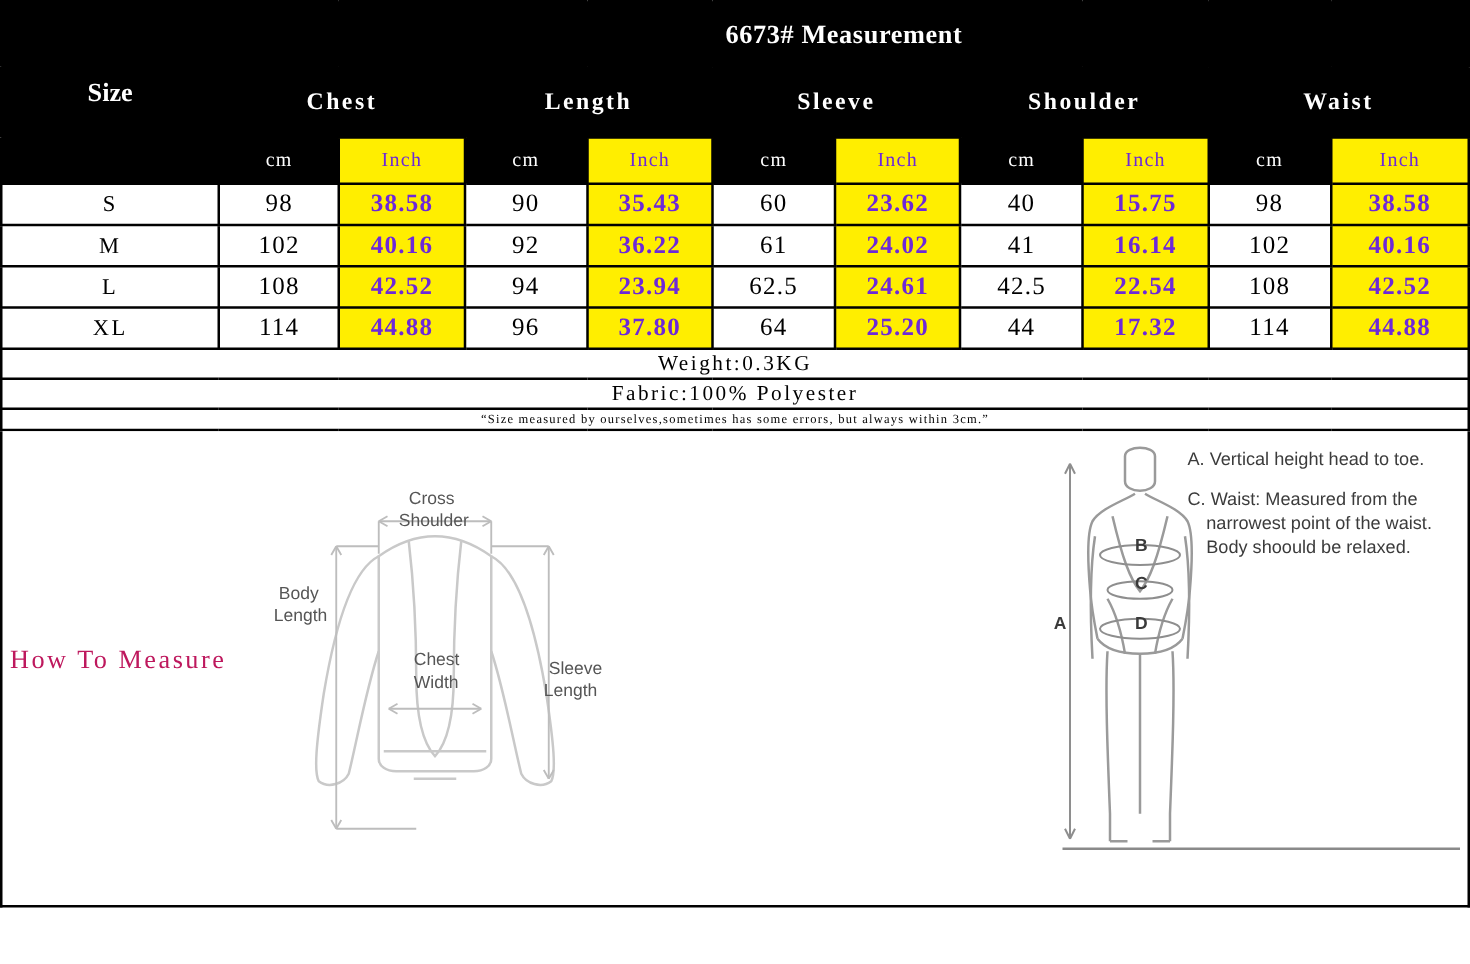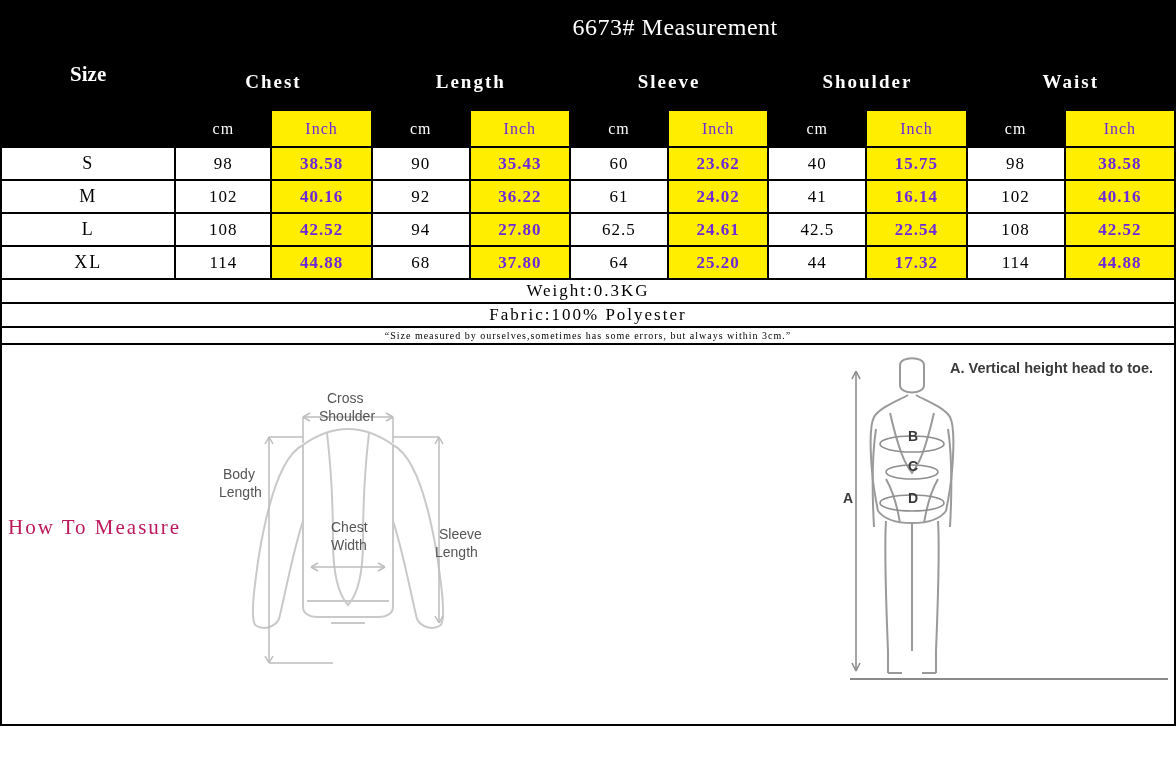--- a/index.html
+++ b/index.html
@@ -36,23 +36,23 @@
   .cell-yellow {
     background: #ffee00;
     color: #6d28d9;
     font-weight: bold;
   }
   .cell-white {
     background: #ffffff;
     color: #000000;
   }
   .title-cell {
-    font-size: 24px;
+    font-size: 21px;
     font-family: "Liberation Sans", sans-serif;
-    font-weight: normal;
+    font-weight: bold;
     letter-spacing: 0.5px;
     height: 52px;
   }
   .size-label-cell {
     font-size: 21px;
     font-family: "Liberation Sans", sans-serif;
     font-weight: bold;
   }
   .group-head {
     font-size: 19px;
@@ -61,21 +61,21 @@
     font-weight: bold;
   }
   .unit-head {
     font-size: 16px;
     height: 37px;
     font-weight: normal;
     letter-spacing: 1px;
   }
   .data-row td {
     height: 33px;
-    font-size: 17px;
+    font-size: 20px;
     letter-spacing: 1px;
   }
   .data-row td.rowlabel {
     font-size: 18px;
     letter-spacing: 2px;
   }
   .note-row td {
     height: 17px;
     font-size: 17px;
     letter-spacing: 2px;
@@ -123,21 +123,21 @@
   .legend {
     position: absolute;
     left: 948px;
     top: 14px;
     width: 215px;
     font-family: "Liberation Sans", sans-serif;
     font-size: 14.5px;
     color: #3b3b3b;
     line-height: 1.32;
   }
-  .legend p { margin: 0 0 13px 0; font-weight: bold; }
+  .legend p { margin: 0 0 13px 0; }
   .legend .hang { padding-left: 15px; text-indent: -15px; }
   .legend-rule {
     position: absolute;
     left: 848px;
     top: 333px;
     width: 318px;
     height: 2px;
     background: #8a8a8a;
   }
   .lbl {
@@ -214,33 +214,33 @@
         <td class="cell-white">41</td>
         <td class="cell-yellow">16.14</td>
         <td class="cell-white">102</td>
         <td class="cell-yellow">40.16</td>
       </tr>
       <tr class="data-row">
         <td class="cell-white rowlabel">L</td>
         <td class="cell-white">108</td>
         <td class="cell-yellow">42.52</td>
         <td class="cell-white">94</td>
-        <td class="cell-yellow">27.80</td>
+        <td class="cell-yellow">23.94</td>
         <td class="cell-white">62.5</td>
         <td class="cell-yellow">24.61</td>
         <td class="cell-white">42.5</td>
         <td class="cell-yellow">22.54</td>
         <td class="cell-white">108</td>
         <td class="cell-yellow">42.52</td>
       </tr>
       <tr class="data-row">
         <td class="cell-white rowlabel">XL</td>
         <td class="cell-white">114</td>
         <td class="cell-yellow">44.88</td>
-        <td class="cell-white">68</td>
+        <td class="cell-white">96</td>
         <td class="cell-yellow">37.80</td>
         <td class="cell-white">64</td>
         <td class="cell-yellow">25.20</td>
         <td class="cell-white">44</td>
         <td class="cell-yellow">17.32</td>
         <td class="cell-white">114</td>
         <td class="cell-yellow">44.88</td>
       </tr>
 
       <tr class="note-row">
@@ -331,16 +331,17 @@
         <path d="M14,20 L10,28 M14,20 L18,28 M14,320 L10,312 M14,320 L18,312"></path>
       </g>
       <text class="lbl" style="font-weight:bold;fill:#3a3a3a" x="66" y="90">B</text>
       <text class="lbl" style="font-weight:bold;fill:#3a3a3a" x="66" y="120">C</text>
       <text class="lbl" style="font-weight:bold;fill:#3a3a3a" x="66" y="152">D</text>
       <text class="lbl" style="font-weight:bold;fill:#3a3a3a" x="1" y="152">A</text>
     </svg>
 
     <div class="legend">
       <p class="hang">A. Vertical height head to toe.</p>
+      <p class="hang">C. Waist: Measured from the narrowest point of the waist. Body shoould be relaxed.</p>
     </div>
     <div class="legend-rule"></div>
   </div>
 </div>
 
 </body></html>

